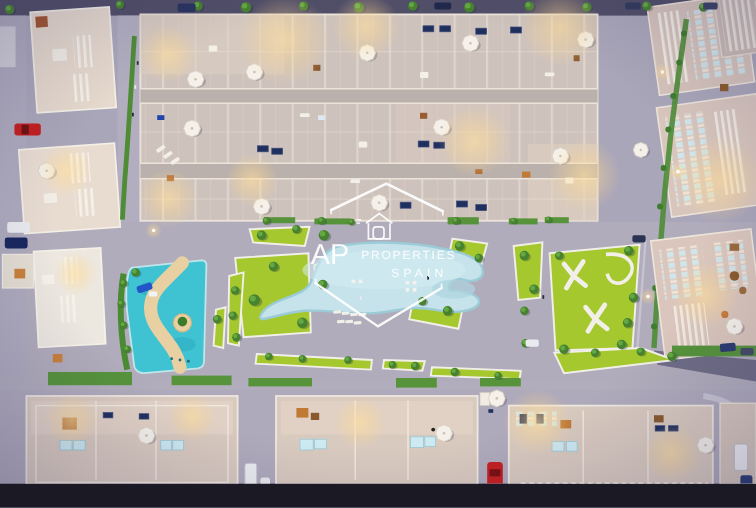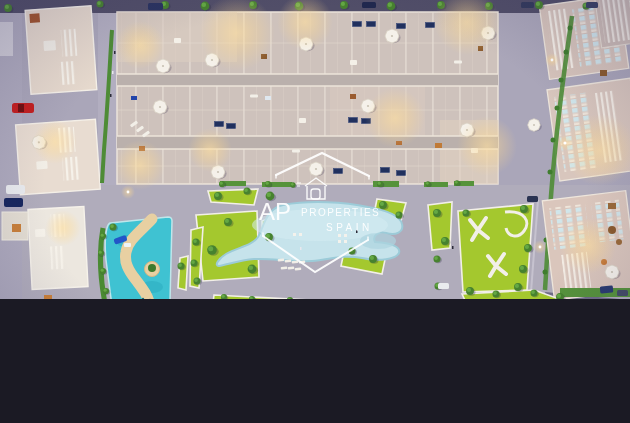--- a/index.html
+++ b/index.html
@@ -1,16 +1,16 @@
 <!DOCTYPE html>
 <html><head>
 <meta charset="utf-8">
 <style>
   html,body{margin:0;padding:0;background:#1b1a24;}
-  .stage{position:relative;width:630px;height:299px;overflow:hidden;
+  .stage{position:relative;width:630px;height:403px;overflow:hidden;
          font-family:"Liberation Sans",sans-serif;}
   svg{display:block;width:630px;height:423px;}
   .wm-text{fill:rgba(255,255,255,.93);font-family:"Liberation Sans",sans-serif;}
 </style>
 </head>
 <body>
 
 <div class="stage">
 <svg viewBox="0 0 630 423">
   <defs>

